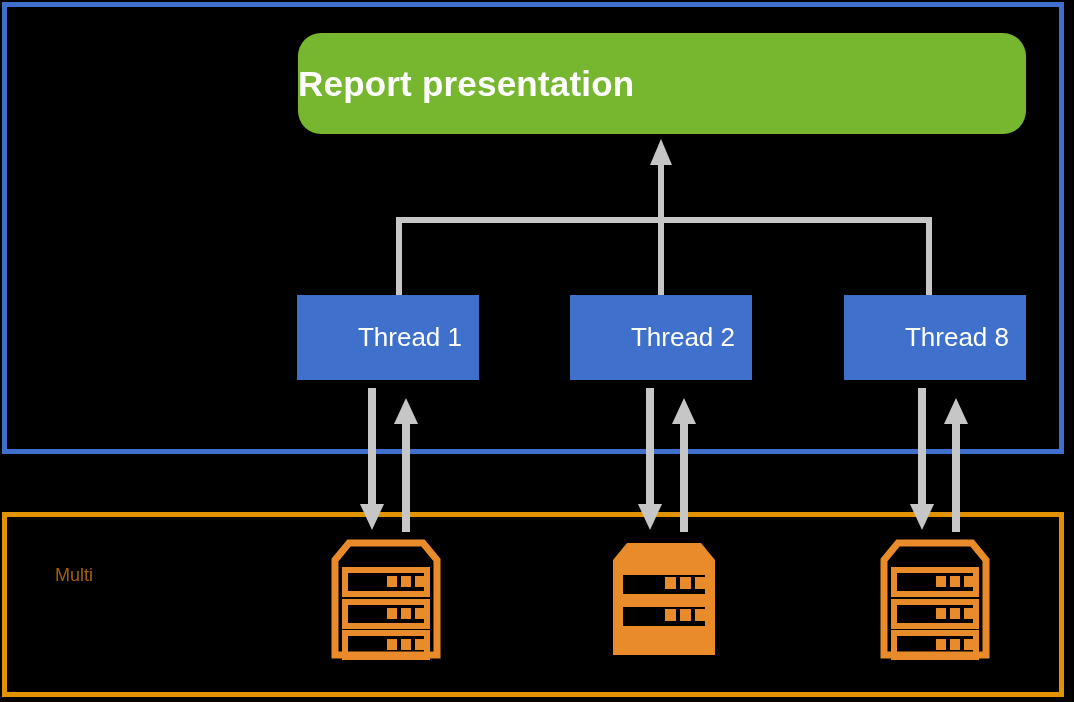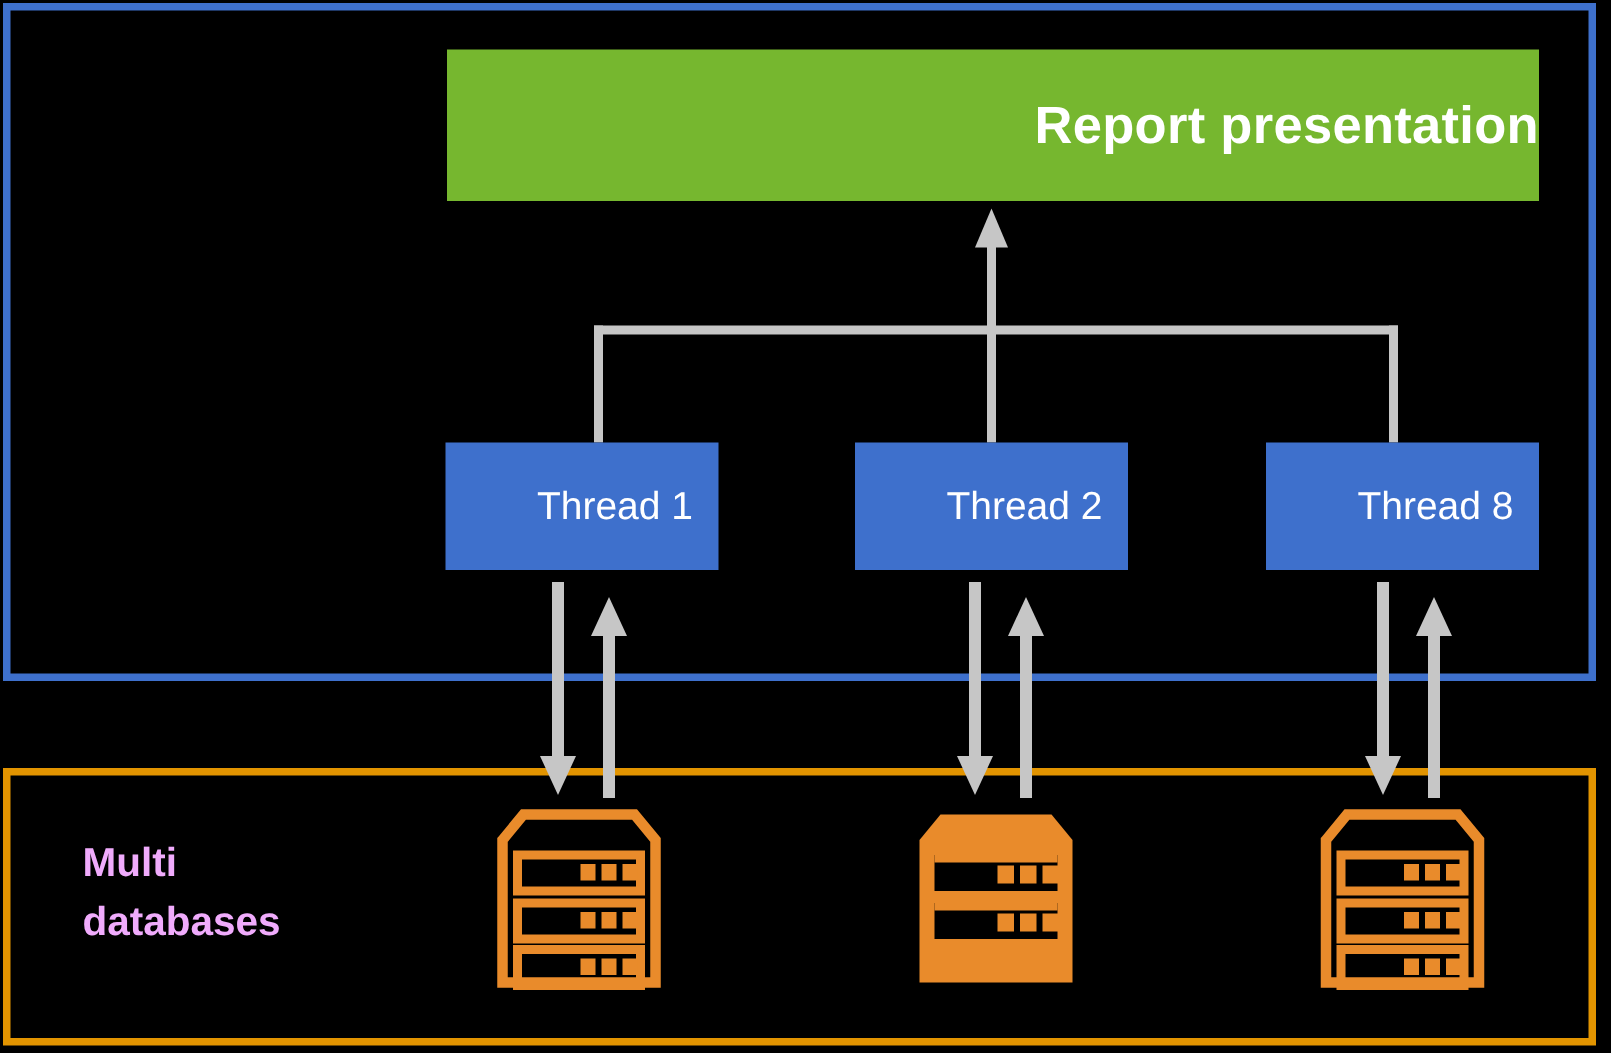--- a/index.html
+++ b/index.html
@@ -34,21 +34,22 @@
   }
 
   
   #report-box {
     position: absolute;
     left: 298px; top: 33px;
     width: 728px; height: 101px;
     background: #76B72F;
     display: flex;
     align-items: center;
-    justify-content: flex-end;
+    justify-content: flex-start;
+    border-radius: 23px;
   }
   #report-box .label {
     color: #ffffff;
     font-size: 35px;
     font-weight: bold;
     letter-spacing: 0.2px;
     white-space: nowrap;
   }
 
   
@@ -123,23 +124,23 @@
   #io-write-shaft-1 { left: 646px; }  #io-write-head-1 { left: 638px; }
   #io-read-shaft-1  { left: 680px; }  #io-read-head-1  { left: 672px; }
   #io-write-shaft-2 { left: 918px; }  #io-write-head-2 { left: 910px; }
   #io-read-shaft-2  { left: 952px; }  #io-read-head-2  { left: 944px; }
 
   
   #db-tier-label {
     position: absolute;
     left: 55px; top: 556px;
     width: 215px;
-    color: #f0abfc;
-    font-size: 27px;
-    font-weight: bold;
+    color: #a16207;
+    font-size: 18px;
+    font-weight: normal;
     line-height: 39px;
   }
 
   
   .server-icon { position: absolute; top: 538px; }
   #server-icon-0 { left: 327px; }
   #server-icon-1 { left: 605px; }
   #server-icon-2 { left: 876px; }
 </style>
 </head>
@@ -182,21 +183,20 @@
   <div class="io-shaft read" id="io-read-shaft-1"></div>
   <div class="io-head up" id="io-read-head-1"></div>
 
   <div class="io-shaft write" id="io-write-shaft-2"></div>
   <div class="io-head down" id="io-write-head-2"></div>
   <div class="io-shaft read" id="io-read-shaft-2"></div>
   <div class="io-head up" id="io-read-head-2"></div>
 
   <div id="db-tier-label">
     <div>Multi</div>
-    <div>databases</div>
   </div>
 
   <div class="server-icon" id="server-icon-0">
     <svg width="118" height="122" viewBox="0 0 118 122" xmlns="http://www.w3.org/2000/svg">
       <path d="M8 22 L22 5 L96 5 L110 22 L110 117 L8 117 Z" fill="none" stroke="#E98B2B" stroke-width="7" stroke-linejoin="miter"></path>
       <rect x="18" y="32" width="82" height="24" fill="none" stroke="#E98B2B" stroke-width="6"></rect>
       <rect x="18" y="64" width="82" height="24" fill="none" stroke="#E98B2B" stroke-width="6"></rect>
       <rect x="18" y="95" width="82" height="24" fill="none" stroke="#E98B2B" stroke-width="6"></rect>
       <rect x="60" y="38" width="10" height="11" fill="#E98B2B"></rect>
       <rect x="74" y="38" width="10" height="11" fill="#E98B2B"></rect>

